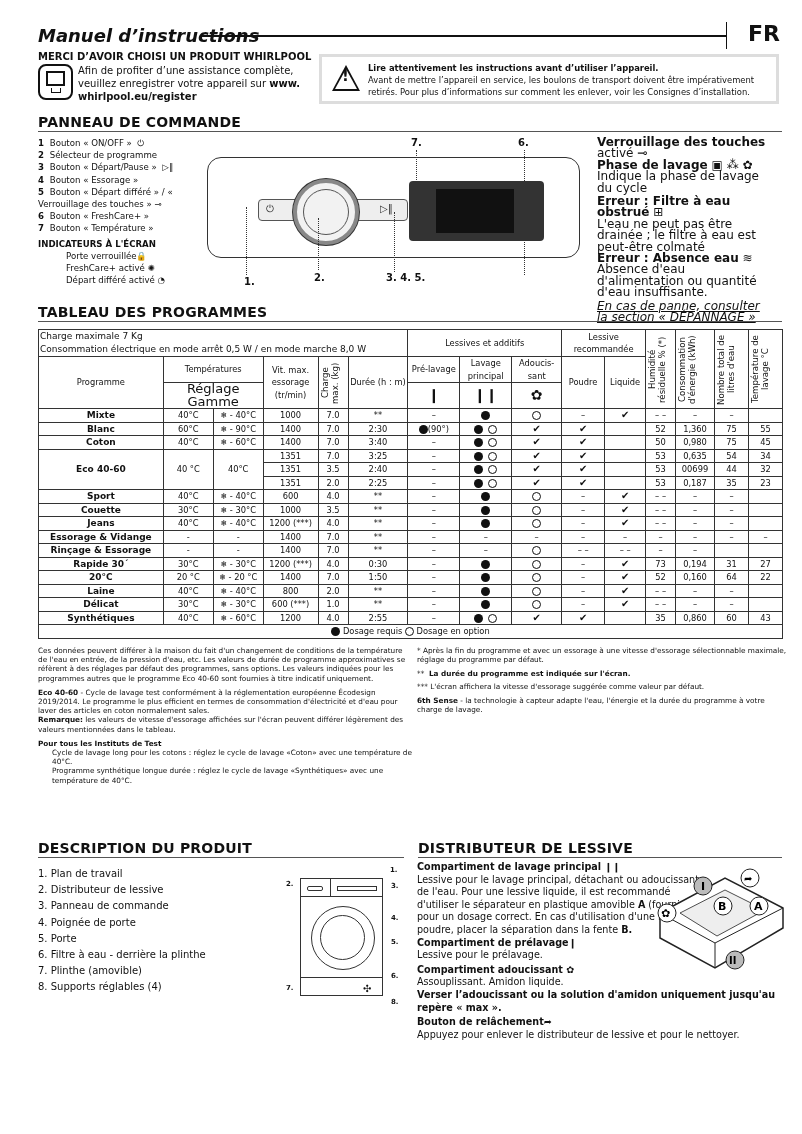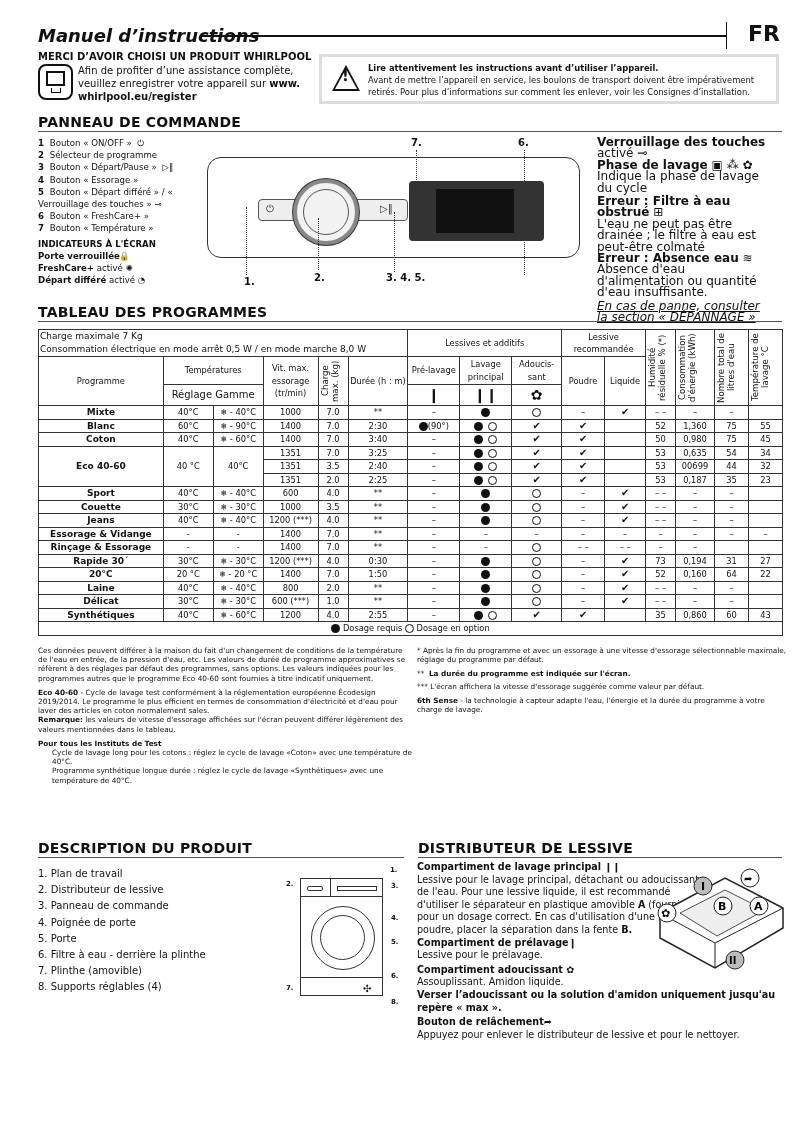--- a/index.html
+++ b/index.html
@@ -19,21 +19,21 @@
   .warn-icon { position:absolute; left: 10px; top: 8px; width: 0; height: 0; border-left: 14px solid transparent; border-right: 14px solid transparent; border-bottom: 26px solid #111; }
   .warn-icon::after { content:""; position:absolute; left:-11px; top:4px; border-left: 11px solid transparent; border-right: 11px solid transparent; border-bottom: 20px solid #fff; }
   .warn-excl { position:absolute; left: 20px; top: 10px; font-size: 15px; font-weight:bold; z-index:2; }
   .warn-text { position:absolute; left: 46px; top: 5px; font-size: 8.4px; line-height: 12px; width: 410px; }
   .warn-text b { display:block; font-weight:bold; }
   h2.sec { font-size: 14px; font-weight: bold; letter-spacing: 0.2px; }
   .sec-line { height: 1px; background: #555; }
   .cp-list { left: 38px; top: 137px; font-size: 8.6px; line-height: 12.2px; width: 160px; }
   .cp-list .num { font-weight: bold; display:inline-block; width: 9px; }
   .cp-list .ind-title { font-weight: bold; margin-top: 3px; }
-  .cp-list b { font-weight:bold; }
+  .cp-list b { font-weight:normal;margin-left:28px; }
   .panel { left: 207px; top: 157px; width: 373px; height: 101px; border: 1.5px solid #333; border-radius: 14px; }
   .panel .bar { position:absolute; left: 50px; top: 41px; width: 150px; height: 22px; border: 1.5px solid #555; border-radius: 4px; background:#eee; }
   .panel .knob { position:absolute; left: 85px; top: 21px; width: 66px; height: 66px; border-radius: 50%; border: 4px solid #888; background:#f2f2f2; box-shadow: 0 0 0 1px #333; }
   .panel .knob-in { position:absolute; left: 6px; top: 6px; width: 46px; height: 46px; border-radius: 50%; border:1px solid #555; }
   .panel .display { position:absolute; left: 201px; top: 23px; width: 135px; height: 60px; background: #333; border-radius: 4px; }
   .panel .display .lcd { position:absolute; left: 27px; top: 8px; width: 78px; height: 44px; background: #111; }
   .panel .ico { position:absolute; font-size: 10px; color:#333; }
   .dot-v { position:absolute; border-left: 1px dotted #333; }
   .callout { position:absolute; font-size: 10px; font-weight: bold; }
   .cp-right { left: 597px; top: 137px; font-size: 12px; line-height: 11.4px; width: 175px; }
@@ -192,21 +192,21 @@
           <div class="vert" style="height:44px">Charge max. (kg)</div>
         </td>
     <td rowspan="3">Durée (h : m)</td>
     <td>Pré-lavage</td>
     <td>Lavage principal</td>
     <td>Adoucis-sant</td>
     <td rowspan="3">Poudre</td>
     <td rowspan="3">Liquide</td>
   </tr>
   <tr>
-    <td colspan="2" rowspan="2" style="font-size:10px"><span>Réglage</span> <span>Gamme</span></td>
+    <td colspan="2" rowspan="2" style="font-size:13px"><span>Réglage</span> <span>Gamme</span></td>
     <td rowspan="2" style="font-size:14px;font-weight:bold">❙</td>
     <td rowspan="2" style="font-size:14px;font-weight:bold">❙❙</td>
     <td rowspan="2" style="font-size:14px">✿</td>
   </tr>
   <tr></tr>
   </tbody>
     <tbody id="prog-rows">
       <tr>
         <td class="pname">Mixte</td>
         <td>40°C</td>

